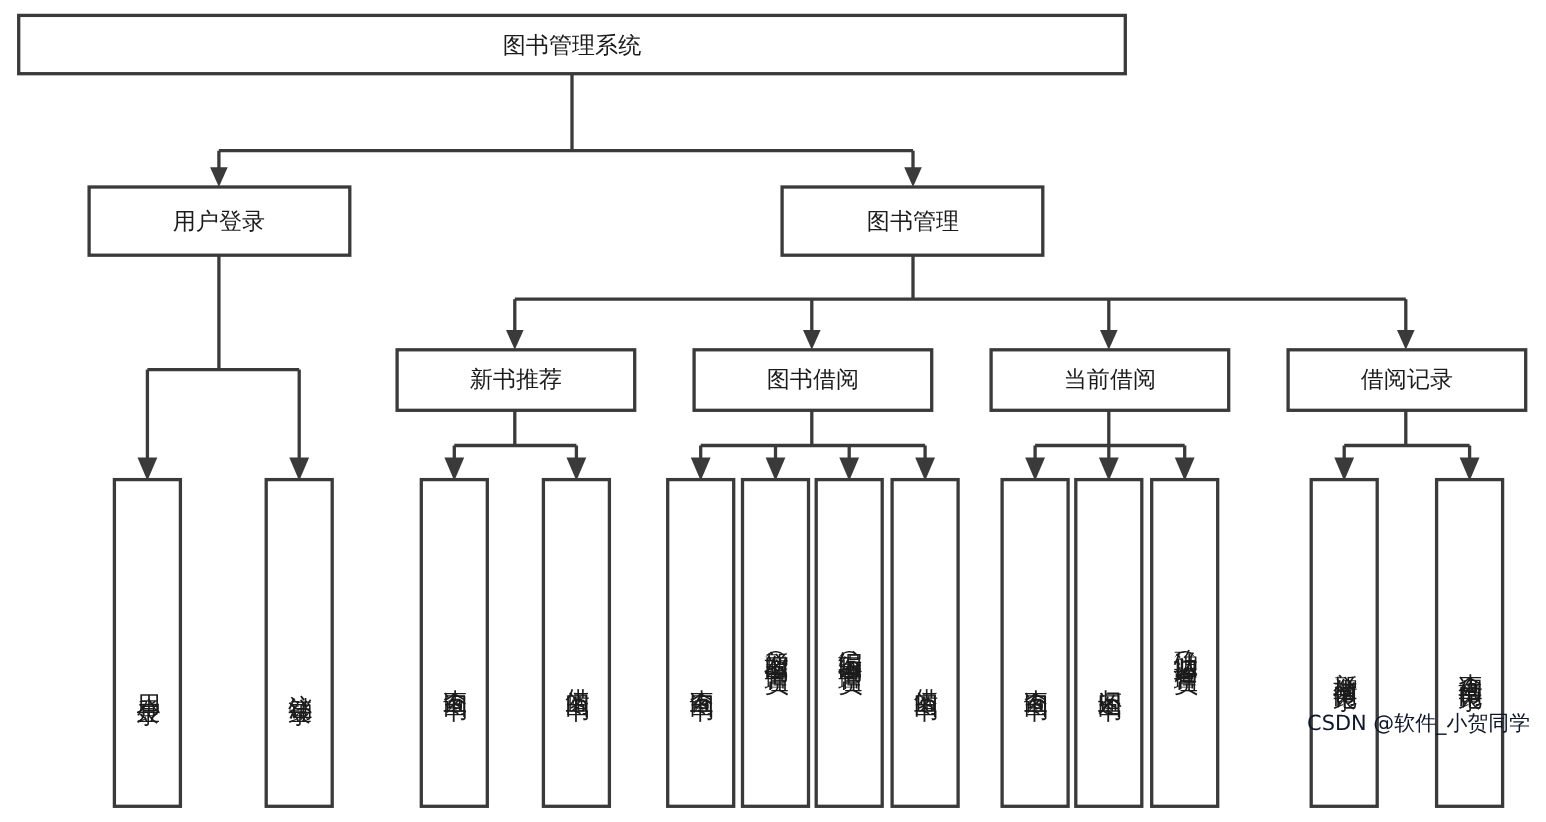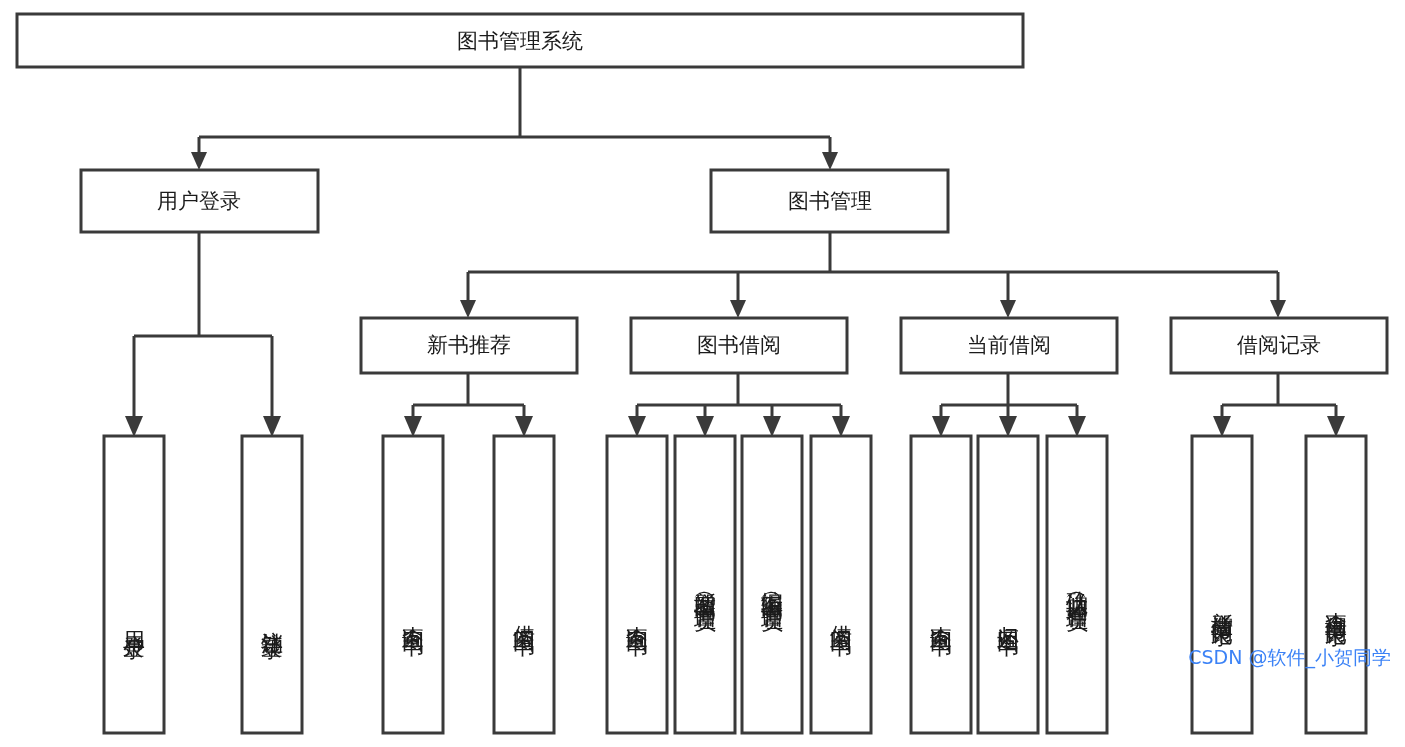--- a/index.html
+++ b/index.html
@@ -59,21 +59,21 @@
     white-space: nowrap;
     transform: translate(-50%, 0);
     text-align: center;
   }
   .watermark {
     position: absolute;
     right: 14px;
     bottom: 6px;
     font-family: "DejaVu Sans", "Liberation Sans", sans-serif;
     font-size: 19px;
-    color: #3b82f6;
+    color: #0f172a;
     white-space: nowrap;
     user-select: none;
   }
 </style>
 </head>
 <body>
 
 <div id="diagram-root">
 
   <svg class="diagram-svg" viewBox="0 0 1405 747" xmlns="http://www.w3.org/2000/svg">

